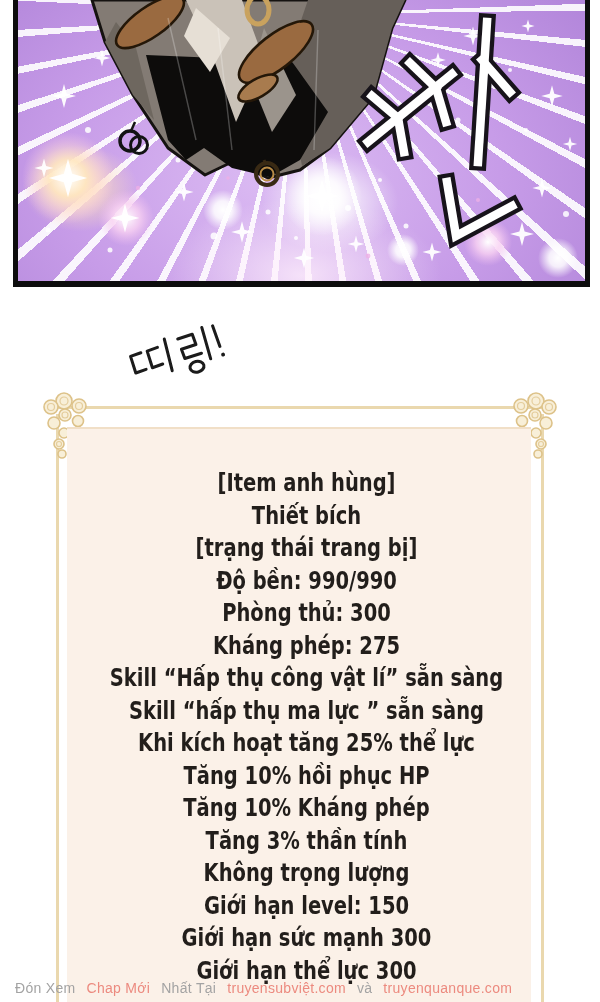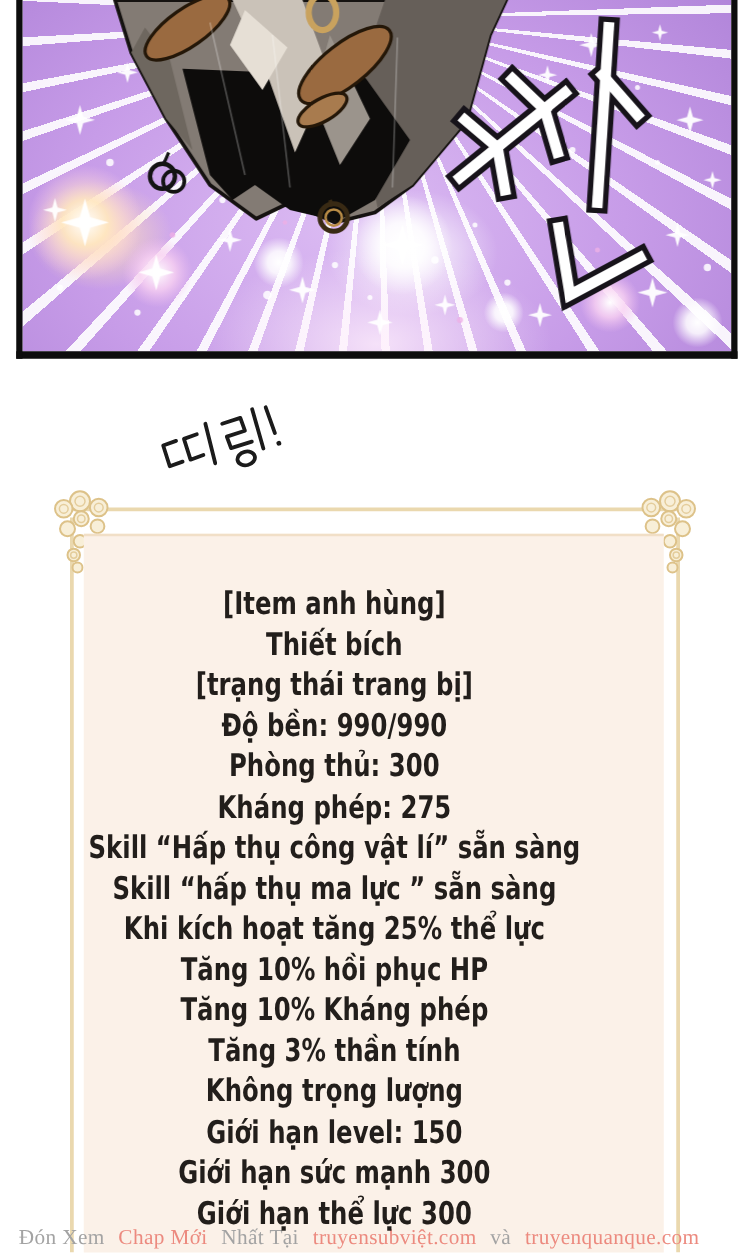--- a/index.html
+++ b/index.html
@@ -32,28 +32,28 @@
   .frame-right{position:absolute;left:541px;top:414px;width:3px;height:588px;background:#ead8ae;}
   .ornament{position:absolute;top:391px;width:64px;height:74px;}
   .orn-tl{left:34px;}
   .orn-tr{left:502px;transform:scaleX(-1);}
   .ornament circle{fill:#f8efd8;stroke:#ddc289;stroke-width:1.6;}
   .ornament circle.inner{fill:none;stroke:#e4cd9c;stroke-width:1.2;}
 
   .item-box{position:absolute;left:67px;top:427px;width:464px;height:575px;
     background:#fbf1e8;border-top:2px solid #f1dfc7;z-index:1;}
 
-  .item-lines{position:absolute;left:0;top:467px;width:535px;z-index:3;text-align:center;}
+  .item-lines{position:absolute;left:0;top:467px;width:535px;z-index:3;text-align:center;padding-left:39px;}
   .item-lines .line{height:32.5px;line-height:32.5px;white-space:nowrap;
     font-family:"DejaVu Sans","Liberation Sans",sans-serif;font-weight:bold;
     font-size:25px;color:#221e1b;transform:scaleX(0.78);}
 
   
   .watermark{position:absolute;left:15px;top:980px;width:580px;z-index:2;white-space:nowrap;
-    font-family:Liberation Serif, serif;font-size:17px;letter-spacing:.3px;}
+    font-family:Liberation Sans, sans-serif;font-size:14px;letter-spacing:.3px;}
   .watermark span{margin-right:11px;}
   .wm-gray{color:#a3a3a3;}
   .wm-red{color:#ec8a7f;}
 </style>
 </head>
 <body>
 
 <div class="stage">
 
   <div class="panel">

